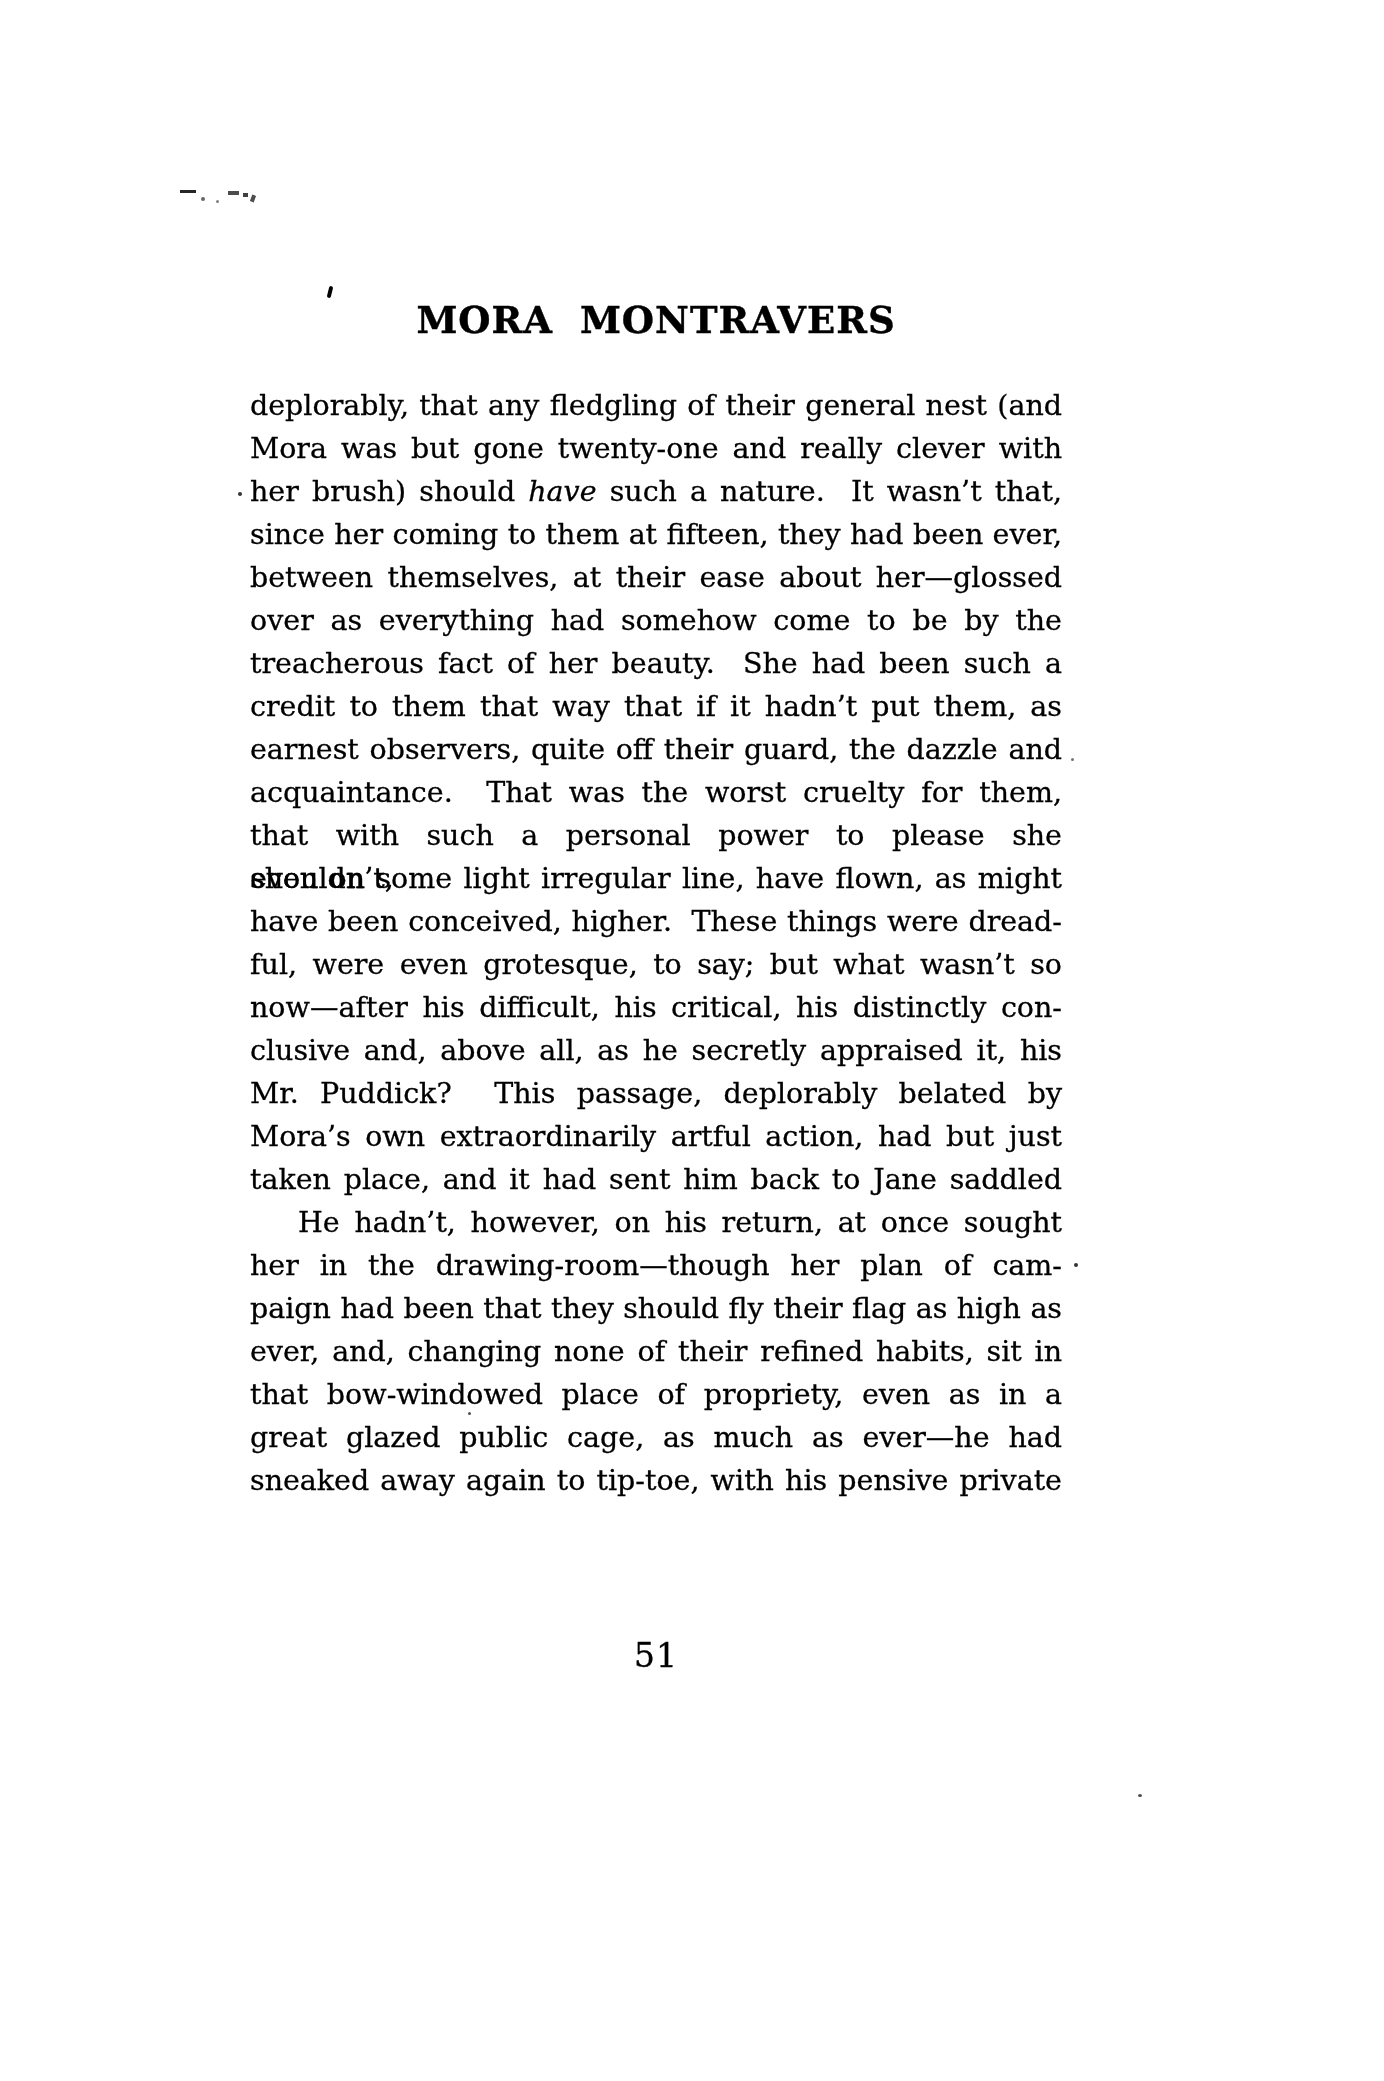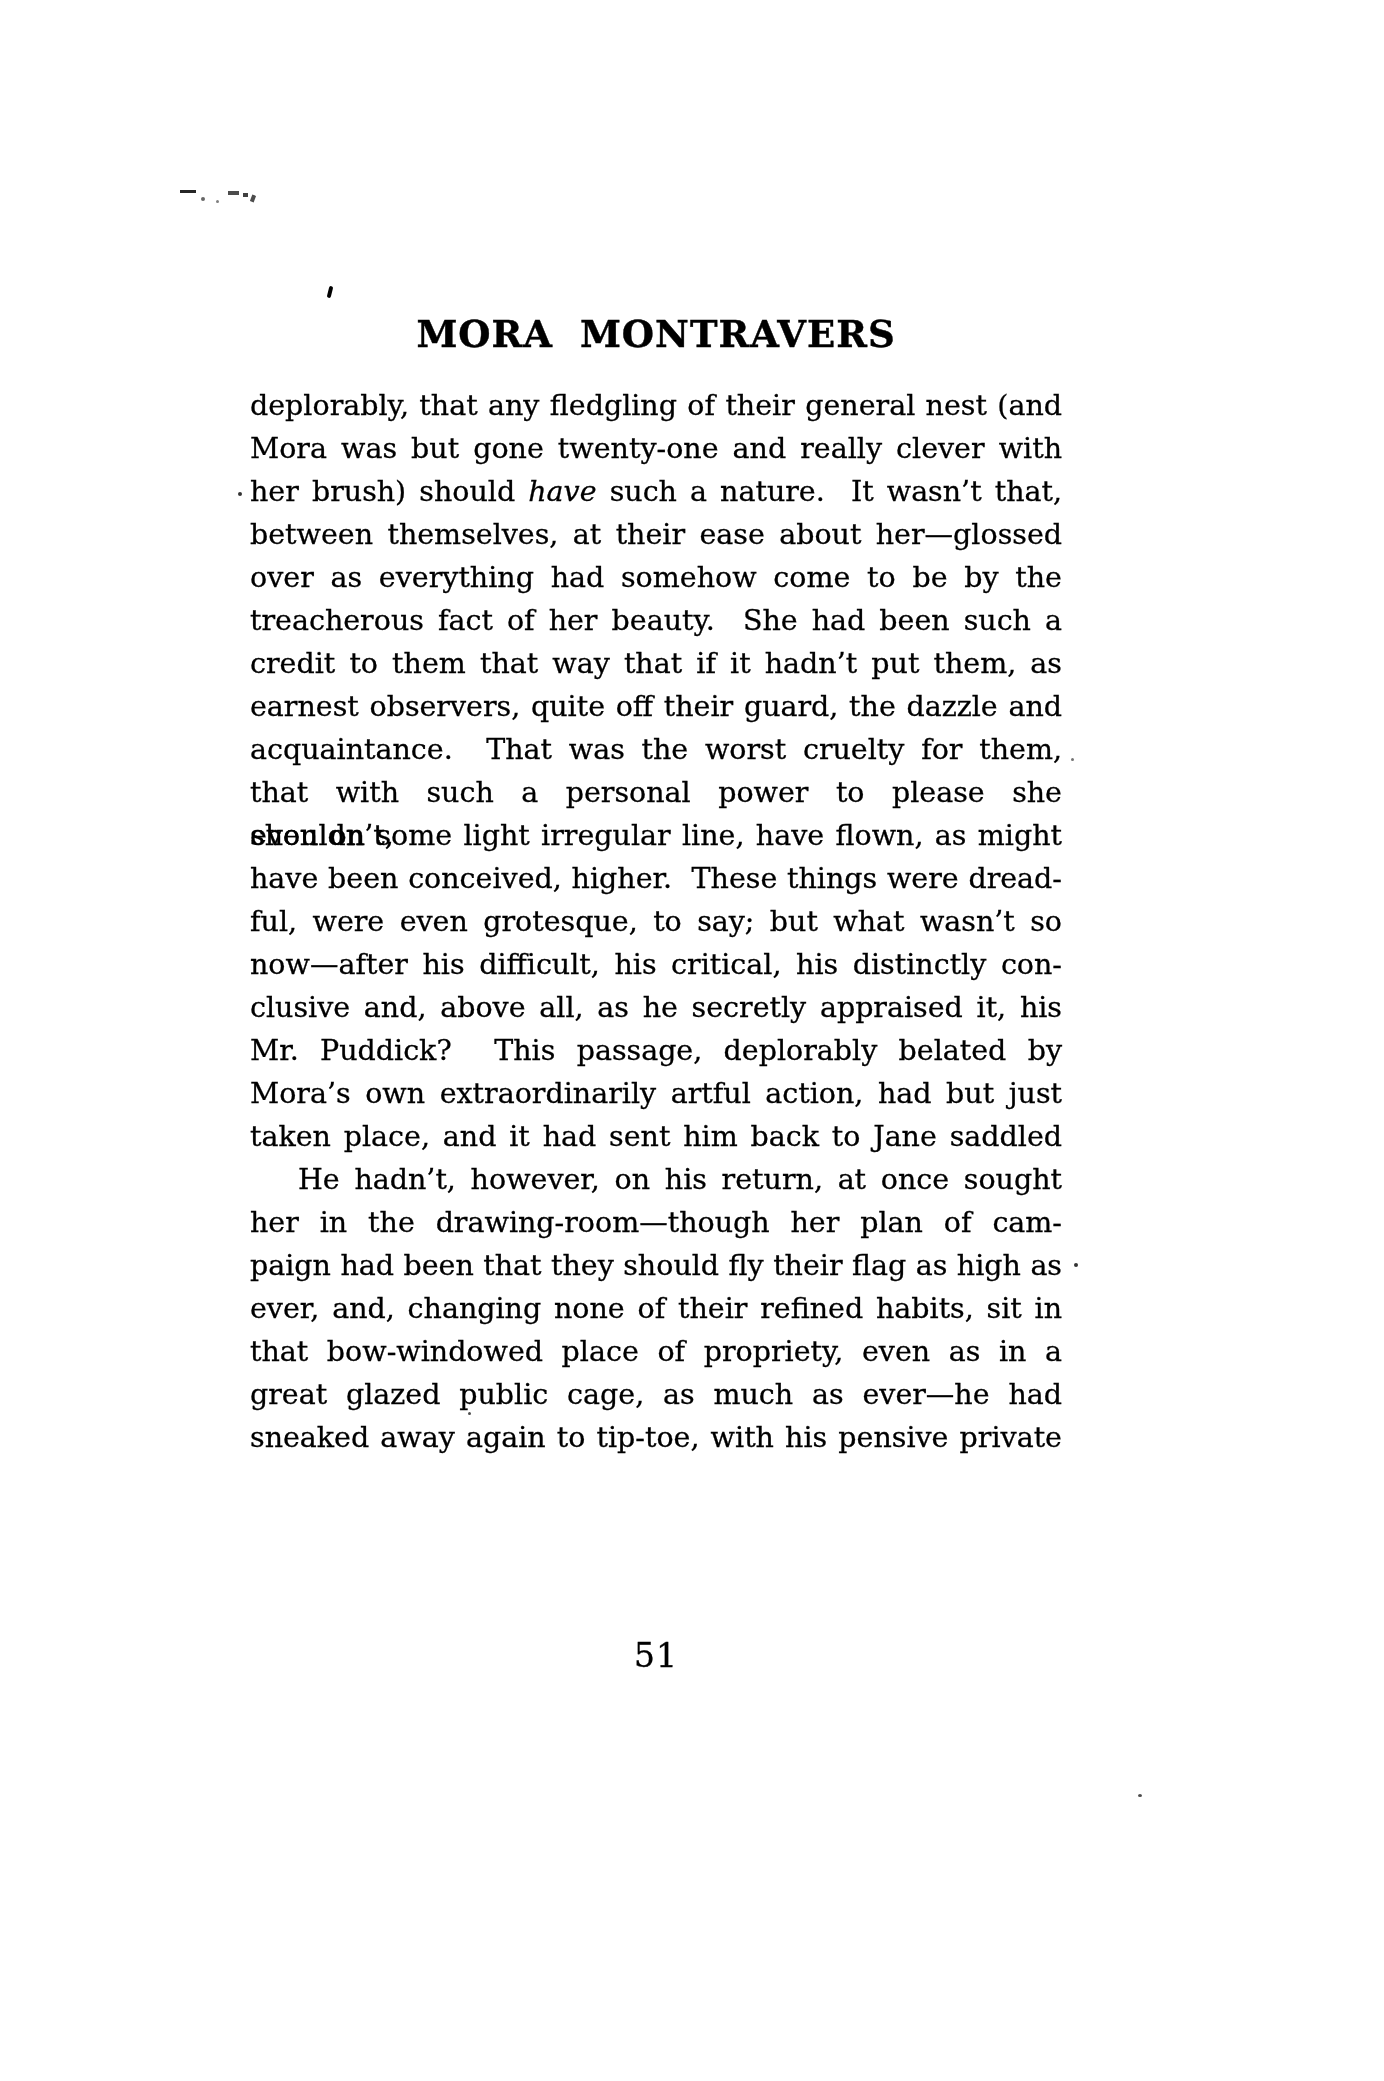--- a/index.html
+++ b/index.html
@@ -8,21 +8,21 @@
     width: 1384px;
     height: 2081px;
     background: #ffffff;
     font-family: "DejaVu Serif", "Liberation Serif", serif;
     color: #000000;
     overflow: hidden;
     margin: 0 auto;
   }
   .title {
     position: absolute;
-    top: 312px;
+    top: 298px;
     left: 250px;
     width: 812px;
     margin: 0;
     text-align: center;
     font-size: 37px;
     font-weight: bold;
     letter-spacing: 1px;
     word-spacing: 13px;
     -webkit-text-stroke: 0.4px #000;
   }
@@ -88,20 +88,21 @@
   <span class="artifact a-dot-saddled"></span>
   <span class="artifact a-dot-they"></span>
   <span class="artifact a-dot-bottom"></span>
 
   <h1 class="title">MORA MONTRAVERS</h1>
 
   <div class="text-block" id="text-block">
       <div class="line">deplorably, that any fledgling of their general nest (and</div>
       <div class="line">Mora was but gone twenty-one and really clever with</div>
       <div class="line">her brush) should <i>have</i> such a nature.&nbsp; It wasn’t that,</div>
+      <div class="line">since her coming to them at fifteen, they had been ever,</div>
       <div class="line">between themselves, at their ease about her—glossed</div>
       <div class="line">over as everything had somehow come to be by the</div>
       <div class="line">treacherous fact of her beauty.&nbsp; She had been such a</div>
       <div class="line">credit to them that way that if it hadn’t put them, as</div>
       <div class="line">earnest observers, quite off their guard, the dazzle and</div>
       <div class="line">acquaintance.&nbsp; That was the worst cruelty for them,</div>
       <div class="line">that with such a personal power to please she shouldn’t,</div>
       <div class="line">even on some light irregular line, have flown, as might</div>
       <div class="line">have been conceived, higher.&nbsp; These things were dread-</div>
       <div class="line">ful, were even grotesque, to say; but what wasn’t so</div>

